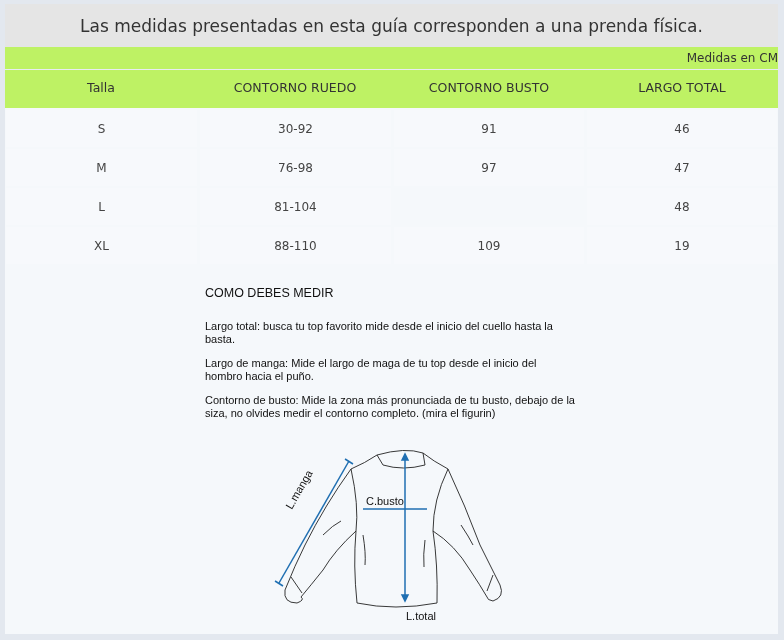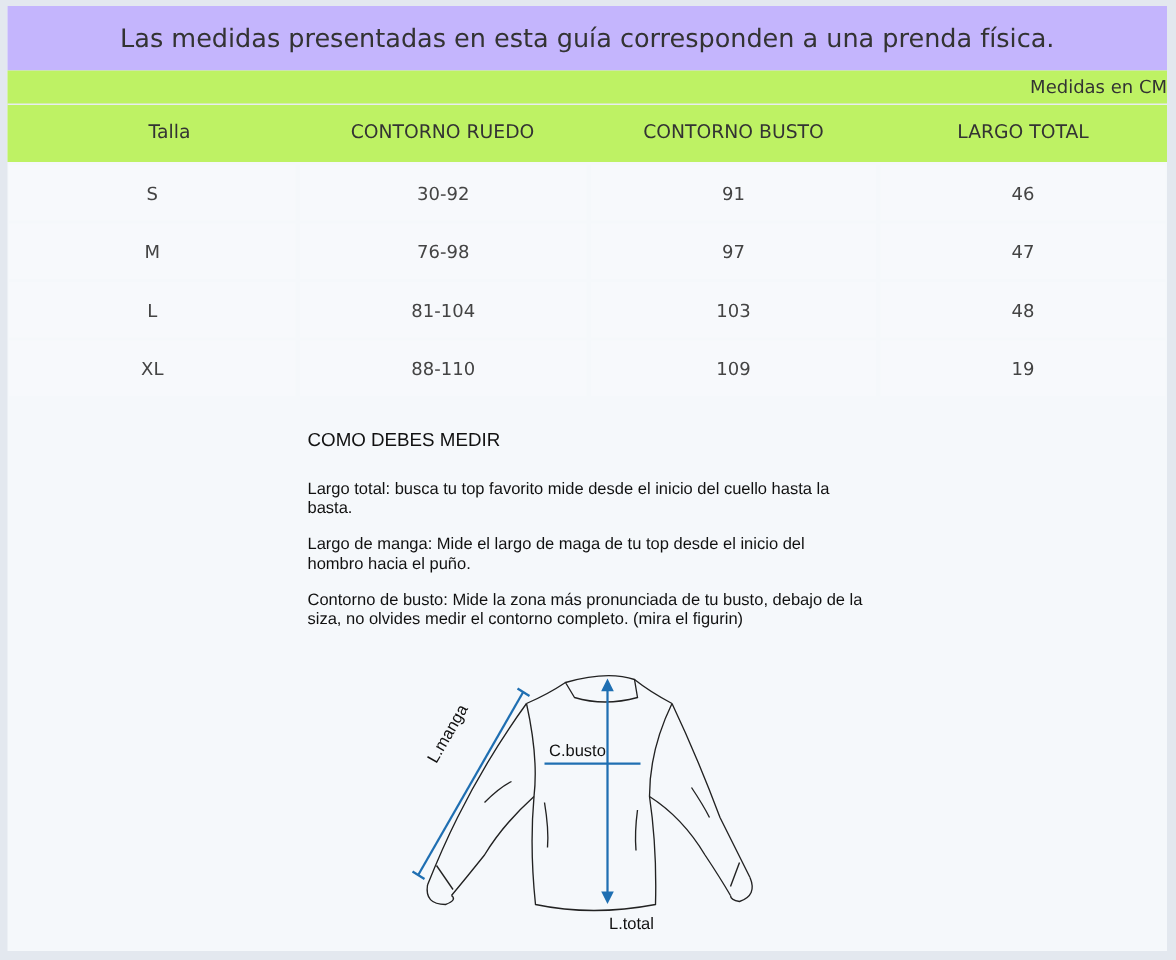--- a/index.html
+++ b/index.html
@@ -1,61 +1,60 @@
 <!DOCTYPE html>
 <html><head>
 <meta charset="utf-8">
 <style>
   * { box-sizing: border-box; margin: 0; padding: 0; }
   html, body { width: 784px; height: 640px; background: #e3e8ef; overflow: hidden; }
   body { font-family: "DejaVu Sans", sans-serif; color: #333; position: relative; }
   .frame { position: absolute; left: 5px; top: 4px; width: 773px; height: 630px; background: #f5f8fb; }
-  .title { position: absolute; left: 0; top: 0; width: 773px; height: 43px; display: flex; align-items: center; justify-content: center; font-size: 17px; color: #333; background: #c4b5fd; }
+  .title { position: absolute; left: 0; top: 0; width: 773px; height: 43px; display: flex; align-items: center; justify-content: center; font-size: 17px; color: #333; background: #e5e5e5; }
   .head { position: absolute; left: 0; top: 43px; width: 773px; height: 61px; background: #bef264; }
   .units { position: absolute; right: 0; top: 4px; font-size: 12px; color: #333; }
   .head-sep { position: absolute; left: 0; top: 22px; width: 773px; height: 1px; background: #e8ecf2; }
   .hcell { position: absolute; top: 33px; font-size: 12.5px; color: #333; text-align: center; }
   .row { position: absolute; left: 0; width: 773px; height: 37px; }
   .cell { position: absolute; top: 0; height: 37px; background: #f7f9fc; display: flex; align-items: center; justify-content: center; font-size: 12px; color: #444; }
   .instructions { position: absolute; left: 205px; top: 286px; width: 370px; font-family: "Liberation Sans", sans-serif; color: #111; }
   .ins-title { font-size: 12.5px; margin-bottom: 20px; }
   .ins-p { font-size: 11px; line-height: 12.5px; margin-bottom: 12px; }
   .figure { position: absolute; left: 265px; top: 445px; width: 260px; height: 185px; }
 </style>
 </head>
 <body>
 
 <div class="frame">
   <div class="title">Las medidas presentadas en esta guía corresponden a una prenda física.</div>
 
   <div class="head">
     <div class="head-sep"></div>
     <div class="units">Medidas en CM</div>
-    <div class="hcell" style="left:12px;width:192px;">Talla</div>
+    <div class="hcell" style="left:0;width:192px;">Talla</div>
     <div class="hcell" style="left:388px;width:192px;">CONTORNO BUSTO</div>
     <div class="hcell" style="left:194px;width:192px;">CONTORNO RUEDO</div>
     <div class="hcell" style="left:581px;width:192px;">LARGO TOTAL</div>
   </div>
 
   <div class="row" style="top:106px;">
     <div class="cell" style="left:1px;width:191px;">S</div>
     <div class="cell" style="left:195px;width:191px;">30-92</div>
     <div class="cell" style="left:389px;width:190px;">91</div>
     <div class="cell" style="left:582px;width:190px;">46</div>
   </div>
   <div class="row" style="top:145px;">
     <div class="cell" style="left:1px;width:191px;">M</div>
     <div class="cell" style="left:195px;width:191px;">76-98</div>
     <div class="cell" style="left:389px;width:190px;">97</div>
     <div class="cell" style="left:582px;width:190px;">47</div>
   </div>
   <div class="row" style="top:184px;">
     <div class="cell" style="left:1px;width:191px;">L</div>
     <div class="cell" style="left:195px;width:191px;">81-104</div>
-    <div class="cell" style="left:389px;width:190px;">103</div>
     <div class="cell" style="left:582px;width:190px;">48</div>
   </div>
   <div class="row" style="top:223px;">
     <div class="cell" style="left:1px;width:191px;">XL</div>
     <div class="cell" style="left:195px;width:191px;">88-110</div>
     <div class="cell" style="left:389px;width:190px;">109</div>
     <div class="cell" style="left:582px;width:190px;">19</div>
   </div>
 </div>
 

